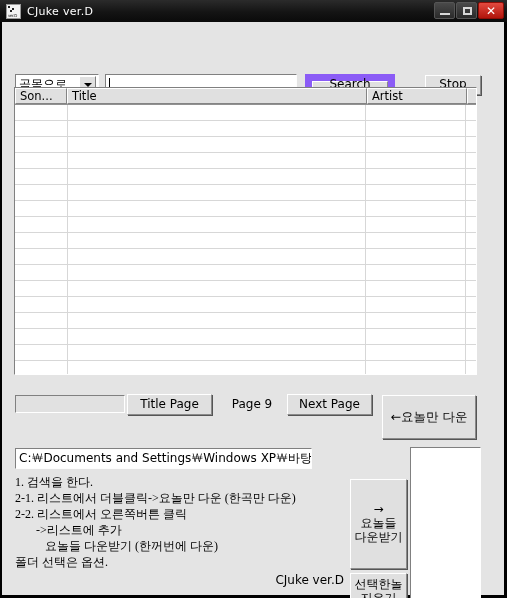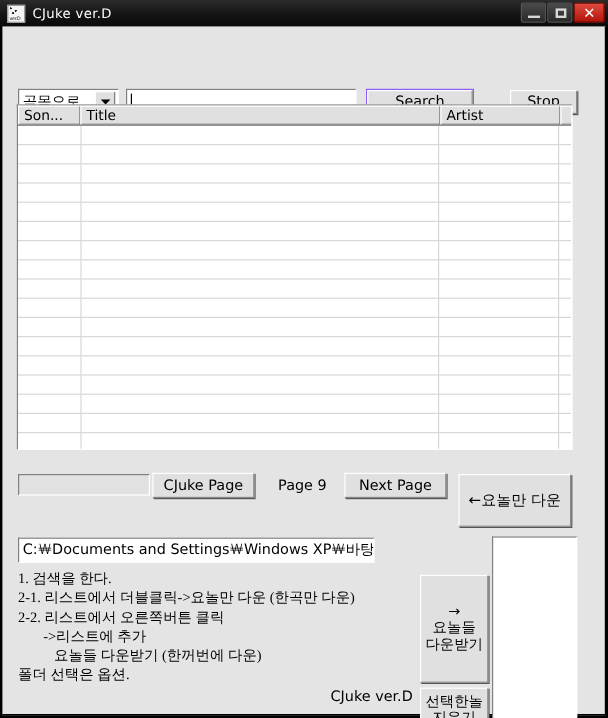--- a/index.html
+++ b/index.html
@@ -147,21 +147,21 @@
     text-align: center;
     display: flex;
     align-items: center;
     justify-content: center;
     cursor: default;
     user-select: none;
     white-space: pre-line;
     line-height: 1.15;
   }
   .btn.default {
-    border: 1px solid #8b5cf6;
+    border: 7px solid #8b5cf6;
     box-shadow: none;
     outline: none;
     text-decoration: underline;
   }
   .btn.default .inner {
     width: 100%;
     height: 100%;
     display: flex;
     align-items: center;
     justify-content: center;
@@ -498,21 +498,21 @@
           <div class="lrow"></div>
           <div class="lrow"></div>
           <div class="lrow"></div>
           <div class="lrow"></div>
           <div class="lrow"></div>
         </div>
     </div>
 
     <div id="progress"></div>
 
-    <div id="prev-page" class="btn">CJuke Page</div>
+    <div id="prev-page" class="btn">Title Page</div>
     <div id="page-label">Page 9</div>
     <div id="down-one" class="btn">←요놀만 다운</div>
 
     <div id="next-page" class="btn">Next Page</div>
 
     <div id="path-field">
       <div class="txt">C:￦Documents and Settings￦Windows XP￦바탕 호</div>
     </div>
 
     <div id="instructions">1. 검색을 한다.

